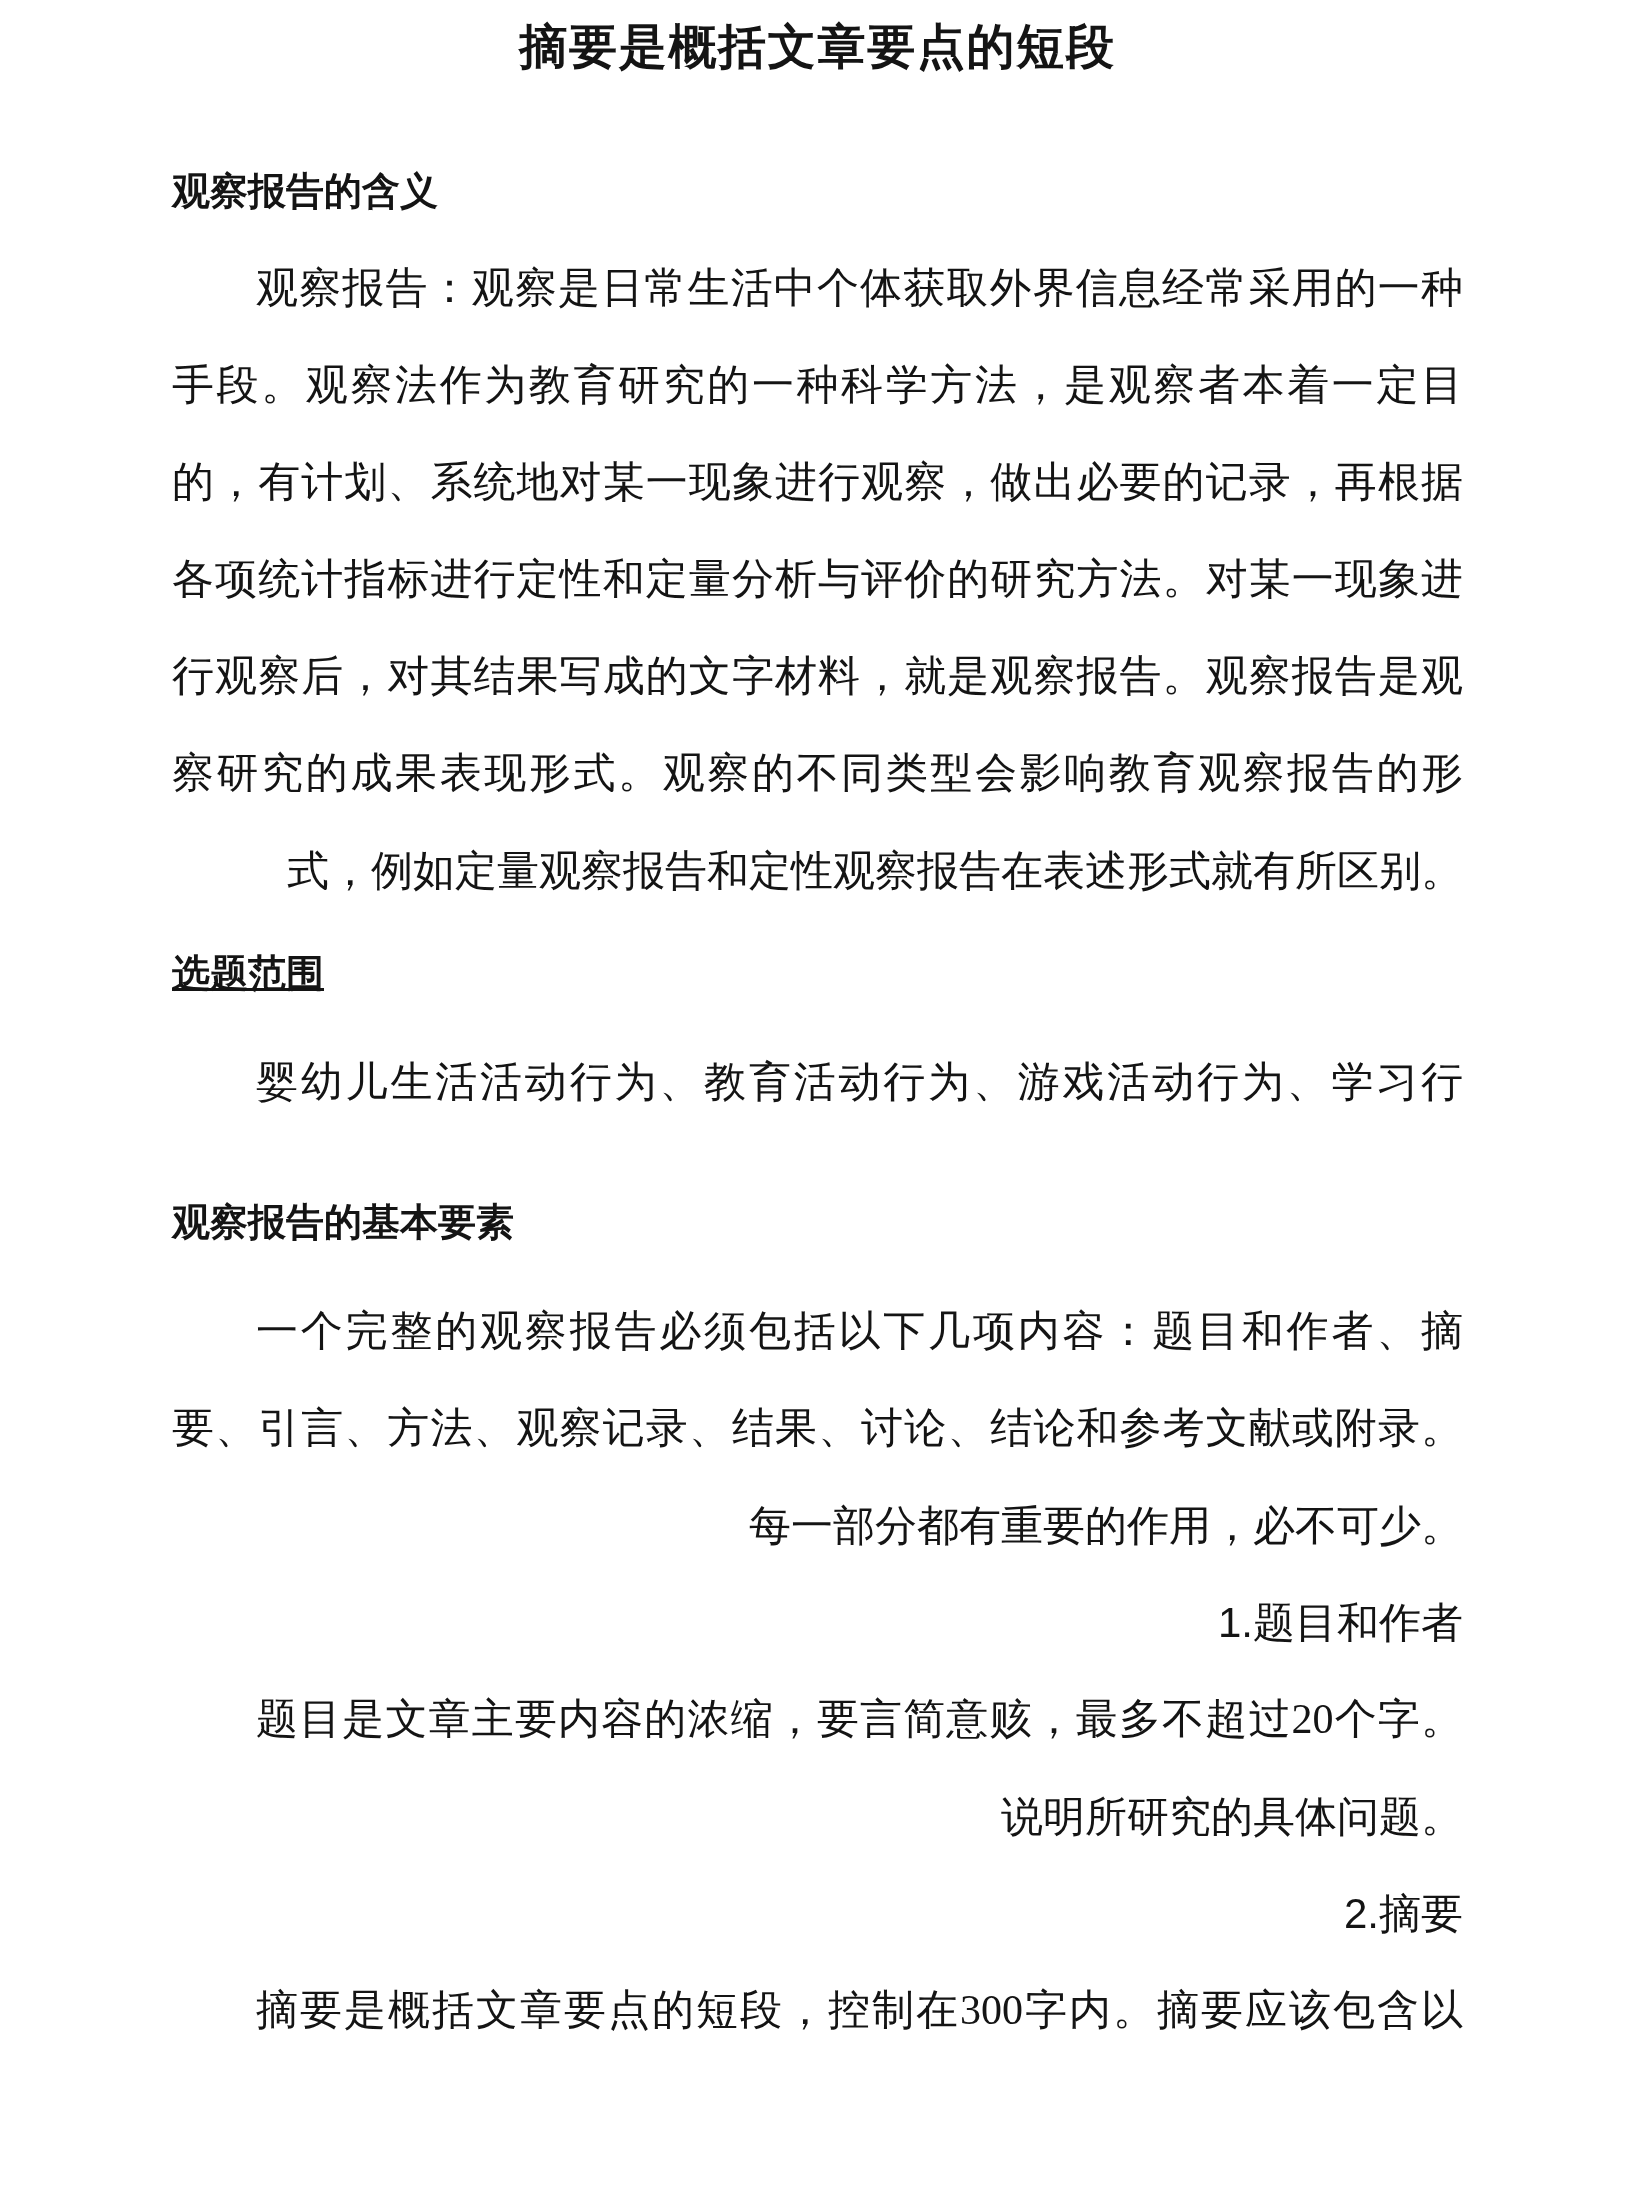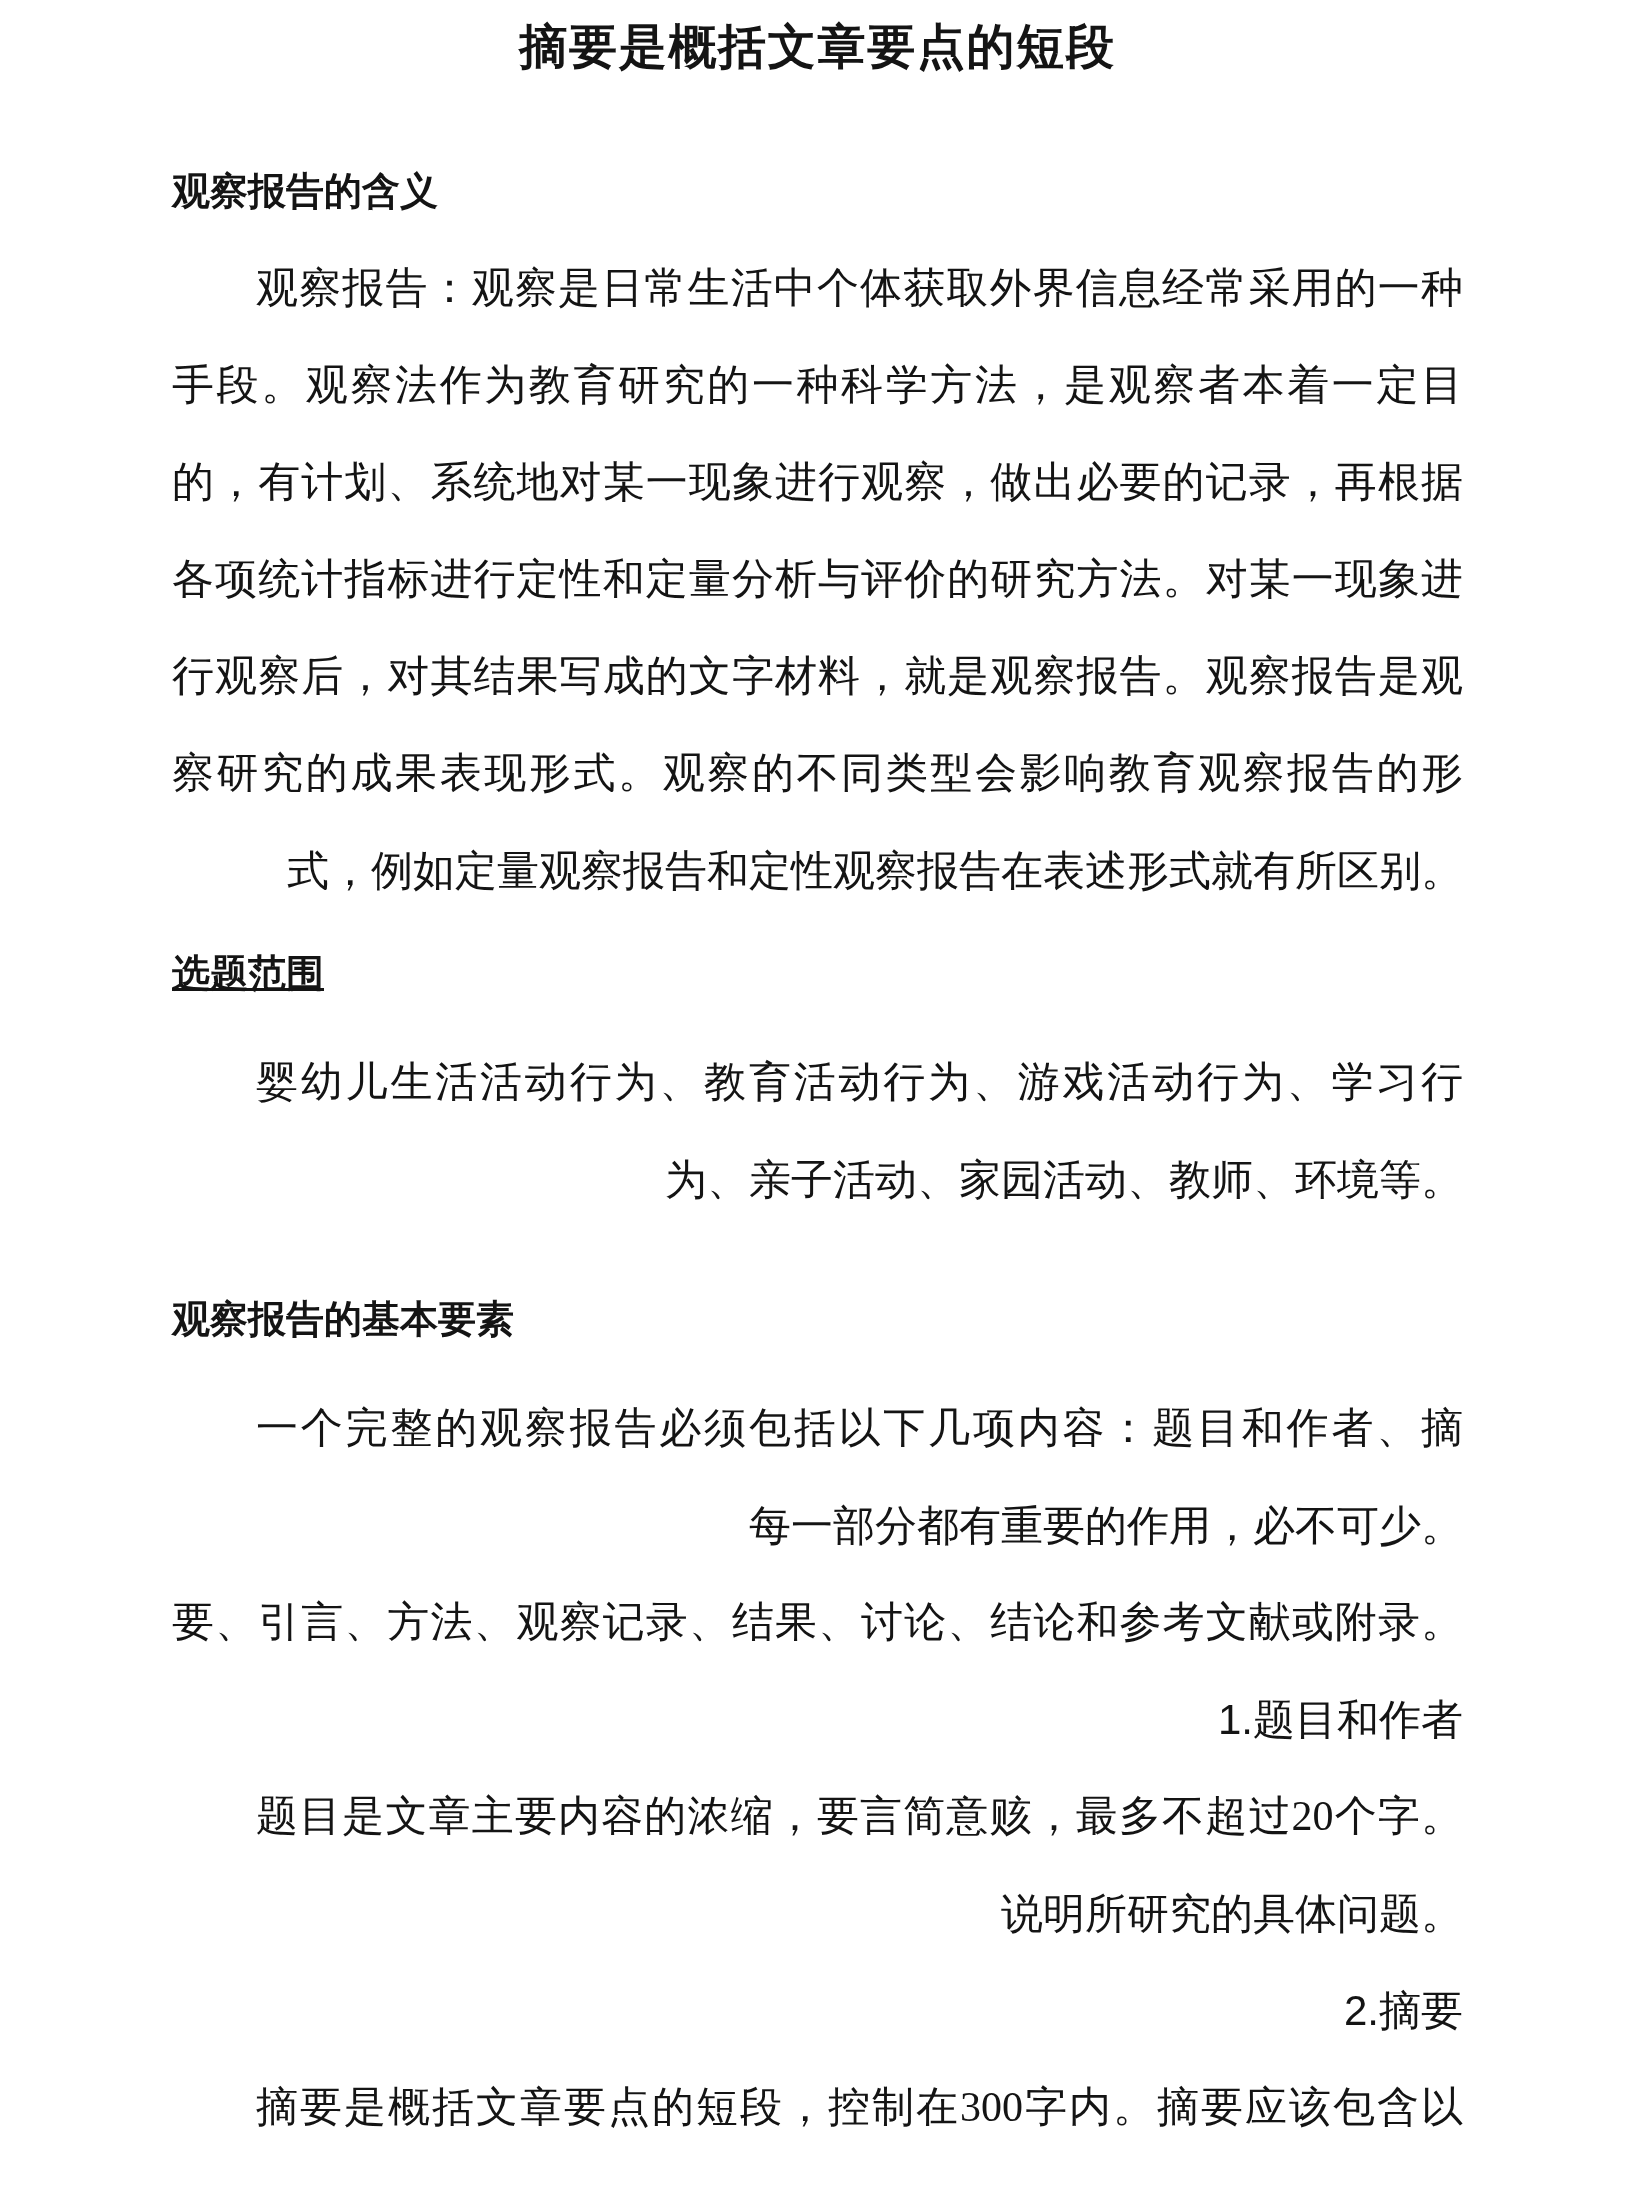--- a/index.html
+++ b/index.html
@@ -82,29 +82,28 @@
     <div class="line jl">各项统计指标进行定性和定量分析与评价的研究方法。对某一现象进</div>
     <div class="line jl">行观察后，对其结果写成的文字材料，就是观察报告。观察报告是观</div>
     <div class="line jl">察研究的成果表现形式。观察的不同类型会影响教育观察报告的形</div>
     <div class="line ll">式，例如定量观察报告和定性观察报告在表述形式就有所区别。</div>
   </div>
 
   <div class="h2 scope">选题范围</div>
 
   <div class="para scope-p">
     <div class="line jl ind">婴幼儿生活活动行为、教育活动行为、游戏活动行为、学习行</div>
-    <div class="line ll">为、亲子活动、家园活动、教师、环境等。</div>
   </div>
 
   <div class="h2 elements">观察报告的基本要素</div>
 
   <div class="para elements-p">
     <div class="line jl ind">一个完整的观察报告必须包括以下几项内容：题目和作者、摘</div>
+    <div class="line jl">要、引言、方法、观察记录、结果、讨论、结论和参考文献或附录。</div>
     <div class="line ll">每一部分都有重要的作用，必不可少。</div>
-    <div class="line jl">要、引言、方法、观察记录、结果、讨论、结论和参考文献或附录。</div>
   </div>
 
   <div class="para item1">
     <div class="line ll ind">1.题目和作者</div>
   </div>
 
   <div class="para title-item-p">
     <div class="line jl ind">题目是文章主要内容的浓缩，要言简意赅，最多不超过20个字。</div>
     <div class="line ll">说明所研究的具体问题。</div>
   </div>

